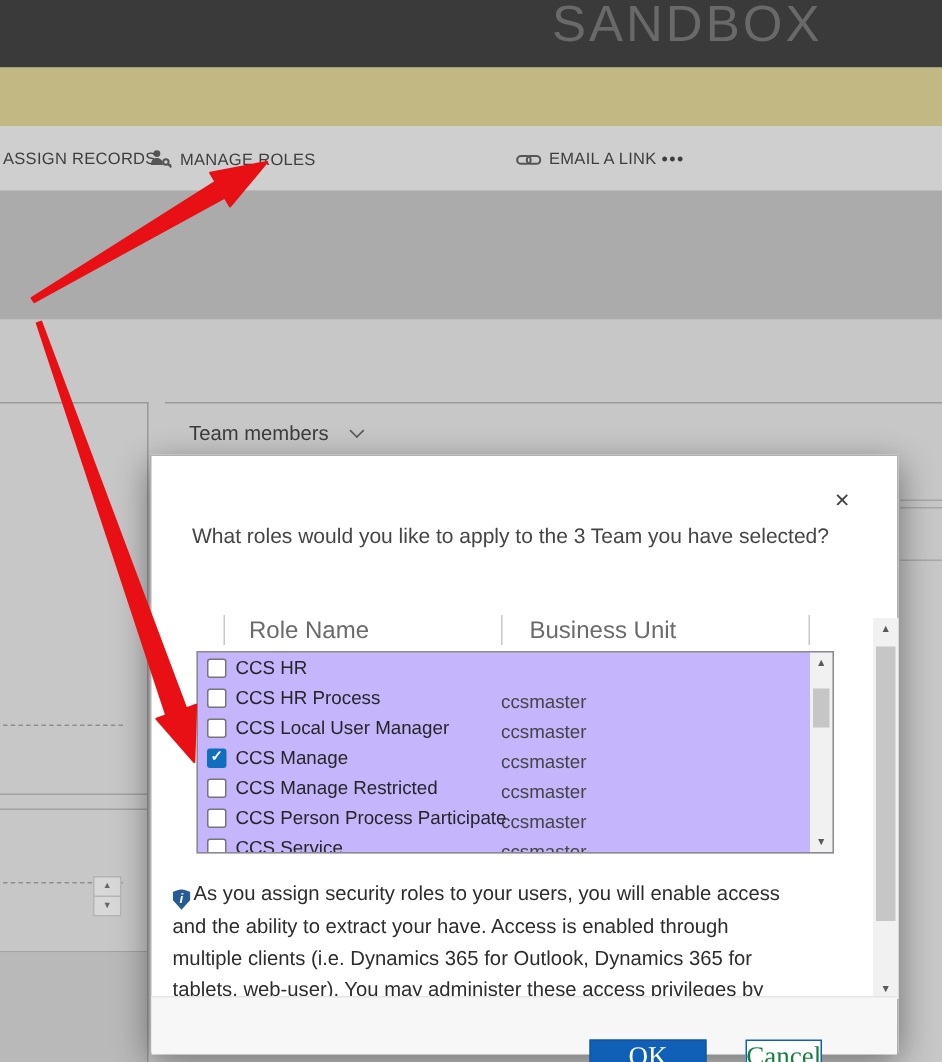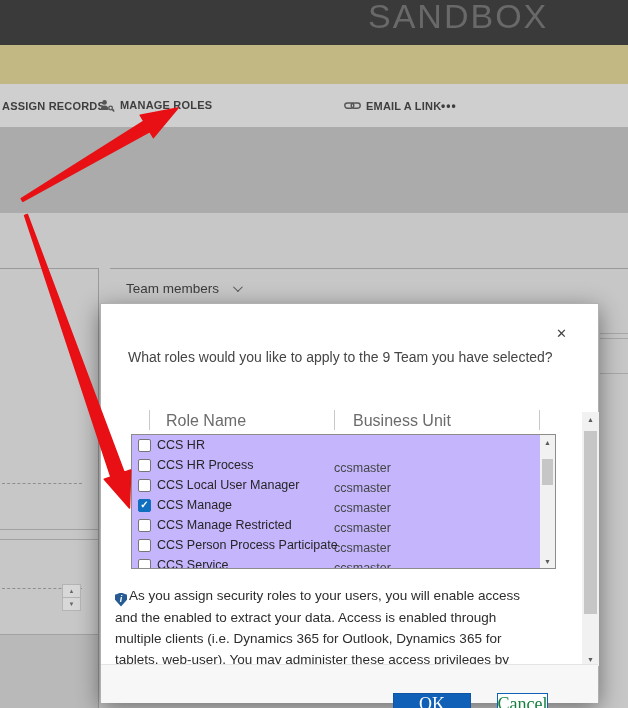--- a/index.html
+++ b/index.html
@@ -7,22 +7,22 @@
   body { font-family:"Liberation Sans", sans-serif; }
   .screen { position:relative; width:628px; height:708px; overflow:hidden; background:#c7c7c7; }
 
   
   .top-header { position:absolute; left:0; top:0; width:628px; height:45px; background:#3a3a3a; }
   .sandbox-label { position:absolute; left:368px; top:-3px; font-size:34px; font-weight:300;
                    letter-spacing:2px; color:#696969; }
   .tan-band { position:absolute; left:0; top:45px; width:628px; height:39px; background:#c2b884; }
 
   .toolbar { position:absolute; left:0; top:84px; width:628px; height:43px; background:#cfcfcf; }
-  .tb-item { position:absolute; top:50%; transform:translateY(-50%); display:flex; align-items:flex-start;
-             gap:5px; font-size:11px; color:#3e3e3e; letter-spacing:.2px; white-space:nowrap; cursor:default;font-weight:bold; }
+  .tb-item { position:absolute; top:50%; transform:translateY(-50%); display:flex; align-items:flex-end;
+             gap:5px; font-size:11px; color:#3e3e3e; letter-spacing:.2px; white-space:nowrap; cursor:default; }
   .tb-item svg { display:block; }
   .tb-more { font-size:12px; letter-spacing:1px; color:#3e3e3e; }
 
   
   .band-dark  { position:absolute; left:0; top:127px; width:628px; height:86px; background:#ababab; }
   .band-light { position:absolute; left:0; top:213px; width:628px; height:55px; background:#c7c7c7; }
 
   
   .left-panel { position:absolute; left:0; top:268px; width:99px; height:440px; background:#c7c7c7;
                 border-top:1px solid #9a9a9a; border-right:1px solid #9a9a9a; }
@@ -151,21 +151,21 @@
       <span>Team members</span>
       <span class="chev"></span>
     </div>
   </div>
   <div class="bg-line" style="top:333px"></div>
   <div class="bg-line" style="top:338px"></div>
   <div class="bg-line" style="top:373px"></div>
 
   <div class="dialog">
     <div class="dlg-close">✕</div>
-    <div class="dlg-subtitle">What roles would you like to apply to the 9 Team you have selected?</div>
+    <div class="dlg-subtitle">What roles would you like to apply to the 3 Team you have selected?</div>
 
     <div class="col-sep" style="left:48px"></div>
     <div class="col-header" style="left:53px">Role Name</div>
     <div class="col-sep" style="left:233px"></div>
     <div class="col-header" style="left:240px">Business Unit</div>
     <div class="col-sep" style="left:438px"></div>
 
     <div class="listbox">
       <div class="role-row">
         <span class="checkbox"></span>
@@ -206,21 +206,21 @@
       </div>
       <div class="vscroll inner-scroll">
         <div class="vs-arrow" style="top:0">▲</div>
         <div class="vs-thumb" style="top:24px; height:26px"></div>
         <div class="vs-arrow" style="bottom:0">▼</div>
       </div>
     </div>
 
     <div class="info-block">
       <div class="info-line"><span class="shield">i</span><span>As you assign security roles to your users, you will enable access</span></div>
-      <div class="info-line">and the enabled to extract your data. Access is enabled through</div>
+      <div class="info-line">and the ability to extract your have. Access is enabled through</div>
       <div class="info-line">multiple clients (i.e. Dynamics 365 for Outlook, Dynamics 365 for</div>
       <div class="info-line">tablets, web-user). You may administer these access privileges by</div>
     </div>
 
     <div class="vscroll outer-scroll">
       <div class="vs-arrow" style="top:0">▲</div>
       <div class="vs-thumb" style="top:19px; height:183px"></div>
       <div class="vs-arrow" style="bottom:0">▼</div>
     </div>
 

